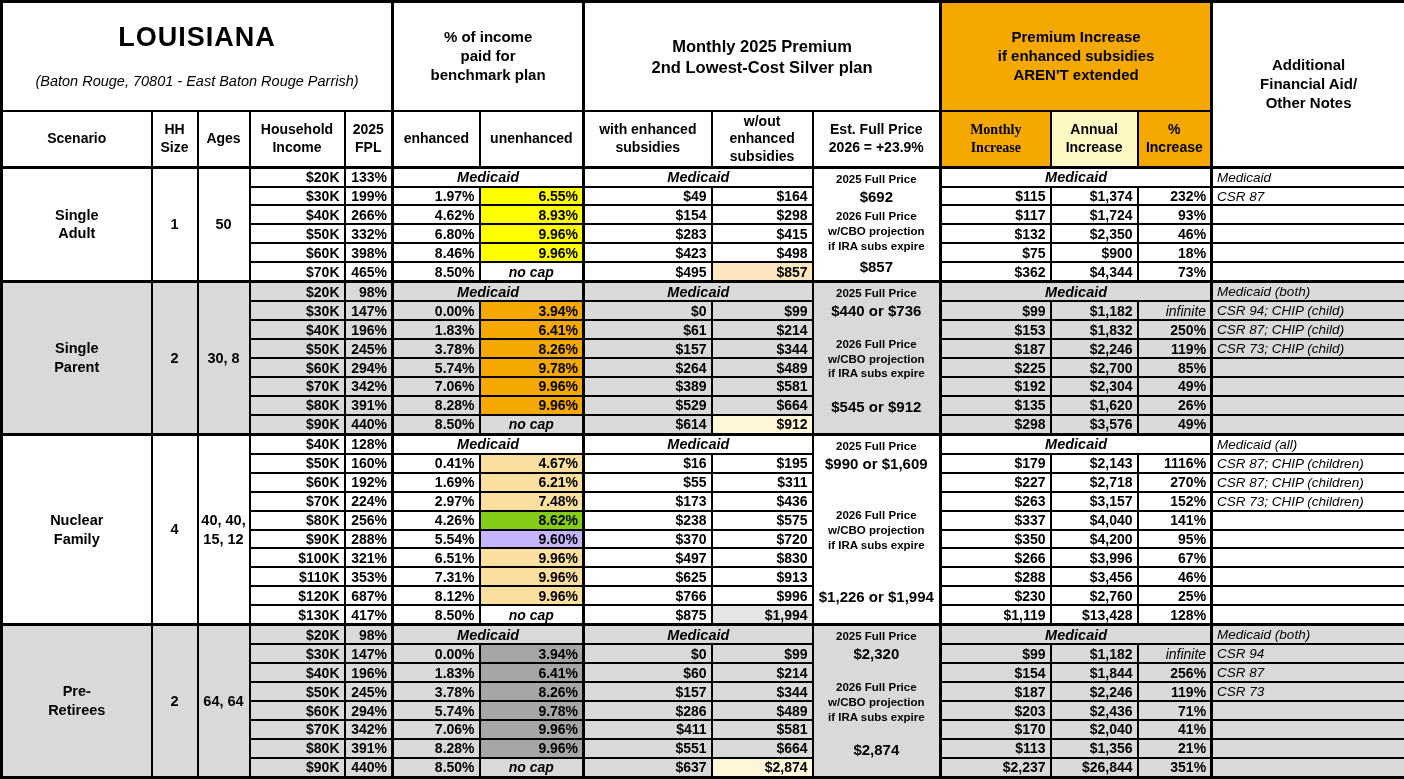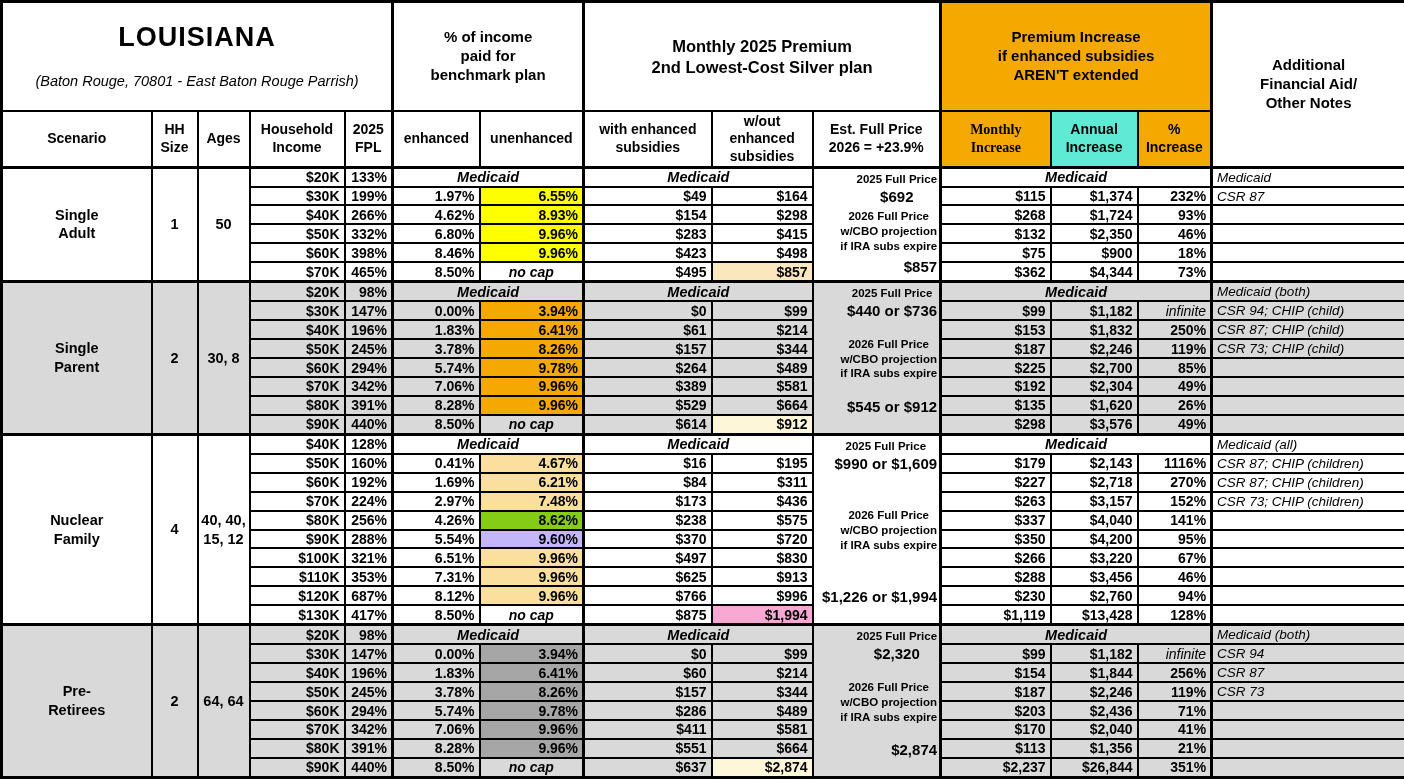--- a/index.html
+++ b/index.html
@@ -18,21 +18,21 @@
   .scen{font-weight:bold;text-align:center;font-size:14.5px;white-space:pre-line;line-height:1.3;}
   .hdrA{height:70px;}
   .hdrB{height:56px;}
   .title-cell{vertical-align:middle;}
   .title{font-size:27px;font-weight:bold;letter-spacing:1px;text-align:center;line-height:1.1;}
   .subtitle{font-size:14.5px;font-style:italic;font-weight:normal;text-align:center;line-height:1.2;}
   .grp{font-size:15px;}
   .grp-prem{font-size:16.5px;}
   .colhdr{font-size:14px;}
   .fp-cell{position:relative;}
-  .fp{position:absolute;left:0;right:0;top:0;bottom:0;display:flex;flex-direction:column;justify-content:space-between;align-items:flex-end;padding:3px 2px 3px 2px;}
+  .fp{position:absolute;left:0;right:0;top:0;bottom:0;display:flex;flex-direction:column;justify-content:space-between;align-items:center;padding:3px 2px 3px 2px;}
   .fp.pad{padding-bottom:16px;}
   .fp-g{display:flex;flex-direction:column;align-items:center;}
   .fp-sm{font-size:11.5px;font-weight:bold;line-height:1.3;text-align:center;white-space:nowrap;}
   .fp-lg{font-size:15px;font-weight:bold;line-height:1.35;white-space:nowrap;}
 </style>
 </head>
 <body>
 
 <table>
   <colgroup>
@@ -82,21 +82,21 @@
       <th class="colhdr">unenhanced</th>
       <th class="colhdr tkl">with enhanced
 subsidies</th>
       <th class="colhdr">w/out
 enhanced
 subsidies</th>
       <th class="colhdr">Est. Full Price
 2026 = +23.9%</th>
       <th class="colhdr tkl" style="background-color: rgb(245, 168, 0); font-family: Liberation Serif, serif;">Monthly
 Increase</th>
-      <th class="colhdr" style="background-color: #5eead4; margin-top: 24px;">Annual
+      <th class="colhdr" style="background-color: #fef9c3; margin-top: 24px;">Annual
 Increase</th>
       <th class="colhdr" style="background-color: rgb(245, 168, 0);">%
 Increase</th>
     </tr>
   </thead>
   <tbody>
       <tr class="sec" style="background: rgb(255, 255, 255);">
         <td class="scen" rowspan="6">Single
 Adult</td>
         <td class="scen" rowspan="6">1</td>
@@ -136,21 +136,21 @@
         <td class="num">232%</td>
         <td class="note tkl">CSR 87</td>
       </tr>
       <tr style="background: rgb(255, 255, 255);">
         <td class="num">$40K</td>
         <td class="num">266%</td>
         <td class="num tkl">4.62%</td>
         <td class="num" style="background: rgb(255, 255, 0);">8.93%</td>
         <td class="num tkl">$154</td>
         <td class="num">$298</td>
-        <td class="num tkl">$268</td>
+        <td class="num tkl">$117</td>
         <td class="num">$1,724</td>
         <td class="num">93%</td>
         <td class="note tkl"></td>
       </tr>
       <tr style="background: rgb(255, 255, 255);">
         <td class="num">$50K</td>
         <td class="num">332%</td>
         <td class="num tkl">6.80%</td>
         <td class="num" style="background: rgb(255, 255, 0);">9.96%</td>
         <td class="num tkl">$283</td>
@@ -335,21 +335,21 @@
         <td class="num tkl">$179</td>
         <td class="num">$2,143</td>
         <td class="num">1116%</td>
         <td class="note tkl">CSR 87; CHIP (children)</td>
       </tr>
       <tr style="background: rgb(255, 255, 255);">
         <td class="num">$60K</td>
         <td class="num">192%</td>
         <td class="num tkl">1.69%</td>
         <td class="num" style="background: rgb(251, 223, 158);">6.21%</td>
-        <td class="num tkl">$84</td>
+        <td class="num tkl">$55</td>
         <td class="num">$311</td>
         <td class="num tkl">$227</td>
         <td class="num">$2,718</td>
         <td class="num">270%</td>
         <td class="note tkl">CSR 87; CHIP (children)</td>
       </tr>
       <tr style="background: rgb(255, 255, 255);">
         <td class="num">$70K</td>
         <td class="num">224%</td>
         <td class="num tkl">2.97%</td>
@@ -386,21 +386,21 @@
         <td class="note tkl"></td>
       </tr>
       <tr style="background: rgb(255, 255, 255);">
         <td class="num">$100K</td>
         <td class="num">321%</td>
         <td class="num tkl">6.51%</td>
         <td class="num" style="background: rgb(251, 223, 158);">9.96%</td>
         <td class="num tkl">$497</td>
         <td class="num">$830</td>
         <td class="num tkl">$266</td>
-        <td class="num">$3,220</td>
+        <td class="num">$3,996</td>
         <td class="num">67%</td>
         <td class="note tkl"></td>
       </tr>
       <tr style="background: rgb(255, 255, 255);">
         <td class="num">$110K</td>
         <td class="num">353%</td>
         <td class="num tkl">7.31%</td>
         <td class="num" style="background: rgb(251, 223, 158);">9.96%</td>
         <td class="num tkl">$625</td>
         <td class="num">$913</td>
@@ -411,30 +411,30 @@
       </tr>
       <tr style="background: rgb(255, 255, 255);">
         <td class="num">$120K</td>
         <td class="num">687%</td>
         <td class="num tkl">8.12%</td>
         <td class="num" style="background: rgb(251, 223, 158);">9.96%</td>
         <td class="num tkl">$766</td>
         <td class="num">$996</td>
         <td class="num tkl">$230</td>
         <td class="num">$2,760</td>
-        <td class="num">94%</td>
+        <td class="num">25%</td>
         <td class="note tkl"></td>
       </tr>
       <tr style="background: rgb(255, 255, 255);">
         <td class="num">$130K</td>
         <td class="num">417%</td>
         <td class="num tkl">8.50%</td>
         <td class="nocap">no cap</td>
         <td class="num tkl">$875</td>
-        <td class="num" style="background: #f9a8d4; padding-left: 20px;">$1,994</td>
+        <td class="num" style="background: #e5e5e5; padding-left: 20px;">$1,994</td>
         <td class="num tkl">$1,119</td>
         <td class="num">$13,428</td>
         <td class="num">128%</td>
         <td class="note tkl"></td>
       </tr>
       <tr class="sec" style="background: rgb(217, 217, 217);">
         <td class="scen" rowspan="8">Pre-
 Retirees</td>
         <td class="scen" rowspan="8">2</td>
         <td class="scen" rowspan="8">64, 64</td>

